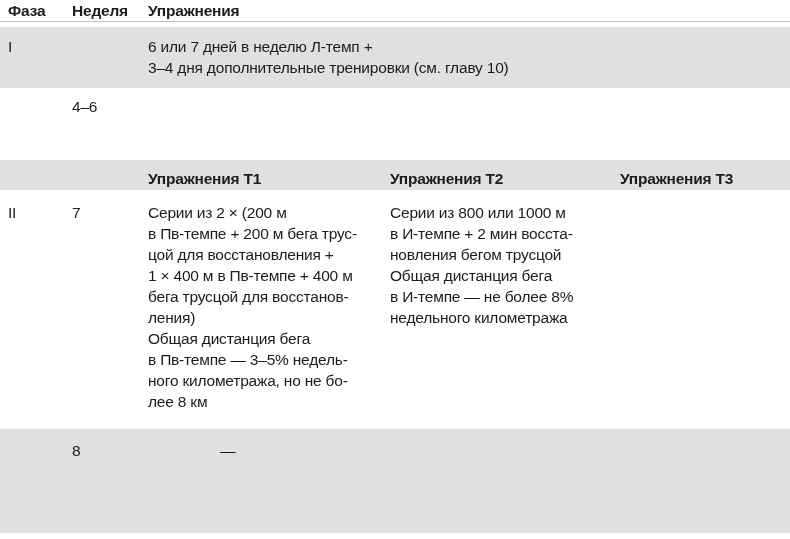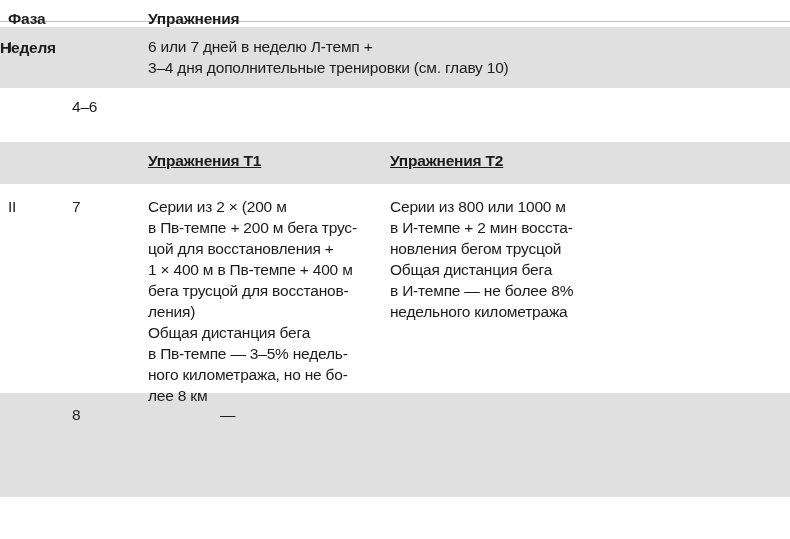--- a/index.html
+++ b/index.html
@@ -16,70 +16,71 @@
     display: grid;
     grid-template-columns: 72px 76px 242px 230px 170px;
     width: 790px;
   }
   .shade { background: #e0e0e0; }
   .cell { white-space: pre-line; padding-right: 6px; }
   .phase-col { padding-left: 8px; }
   .bold { font-weight: bold; }
 
   .header-row { height: 22px; border-bottom: 1px solid #c2c2c2; }
-  .header-row .cell { padding-top: 8px; }
+  .header-row .cell { padding-top: 0; }
   .spacer { height: 5px; }
 
   .row-w13 { height: 61px; }
   .row-w13 .cell { padding-top: 9px; }
 
-  .row-w46 { height: 54px; }
+  .row-w46 { height: 72px; }
   .row-w46 .cell { padding-top: 8px; }
 
-  .subheader-row { height: 42px; text-decoration: underline; }
+  .subheader-row { height: 30px; }
   .subheader-row .cell { padding-top: 8px; }
 
-  .row-w7 { height: 209px; border-radius: 10px; }
+  .row-w7 { height: 239px; border-radius: 10px; }
   .row-w7 .cell { padding-top: 12px; }
 
   .row-w8 { height: 104px; }
   .row-w8 .cell { padding-top: 11px; }
 
   .span-rest { grid-column: 3 / 6; }
   .dash-cell { padding-left: 72px; }
 </style>
 </head>
 <body>
 
 <div class="table">
 
   <div class="row header-row">
     <div class="cell phase-col bold">Фаза</div>
+    <div class="cell bold">Неделя</div>
     <div class="cell bold span-rest">Упражнения</div>
-    <div class="cell bold">Неделя</div>
   </div>
 
   <div class="spacer"></div>
 
   <div class="row row-w13 shade">
     <div class="cell phase-col">I</div>
     <div class="cell span-rest">6 или 7 дней в неделю Л-темп +
 3–4 дня дополнительные тренировки (см. главу 10)</div>
   </div>
 
   <div class="row row-w46">
     <div class="cell phase-col"></div>
     <div class="cell">4–6</div>
   </div>
 
   <div class="row subheader-row shade">
     <div class="cell phase-col"></div>
     <div class="cell"></div>
     <div class="cell bold">Упражнения Т1</div>
     <div class="cell bold">Упражнения Т2</div>
+    <div class="cell bold">Упражнения Т3</div>
   </div>
 
   <div class="row row-w7">
     <div class="cell phase-col">II</div>
     <div class="cell">7</div>
     <div class="cell">Серии из 2 × (200 м
 в Пв-темпе + 200 м бега трус-
 цой для восстановления +
 1 × 400 м в Пв-темпе + 400 м
 бега трусцой для восстанов-

